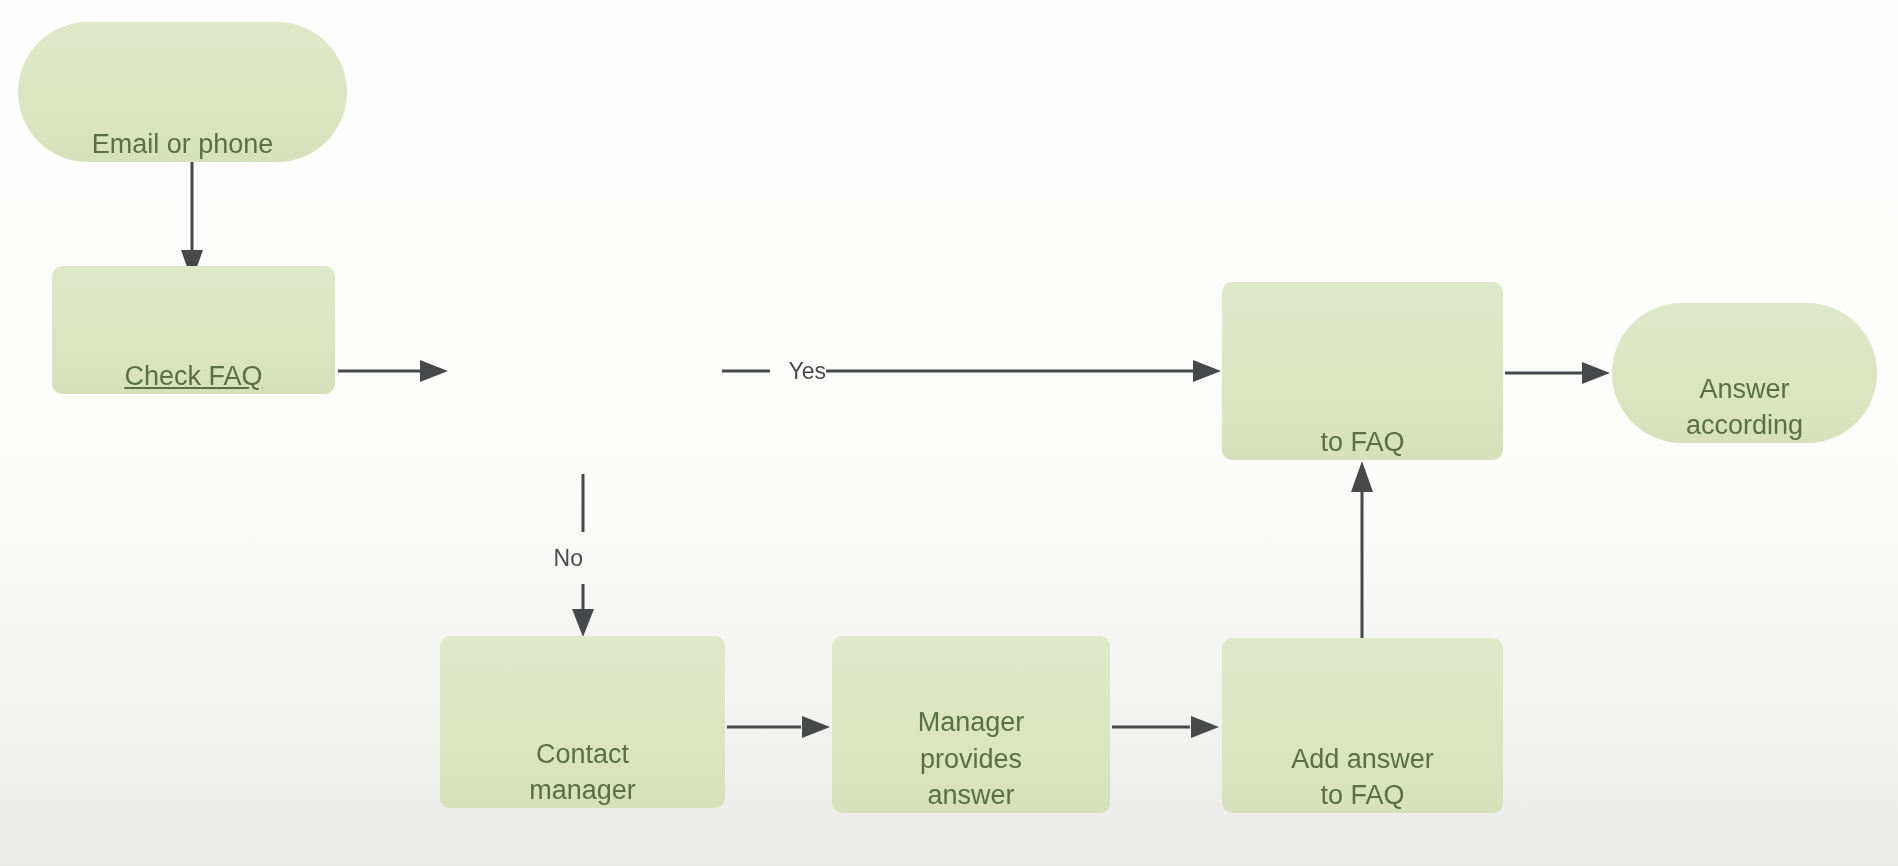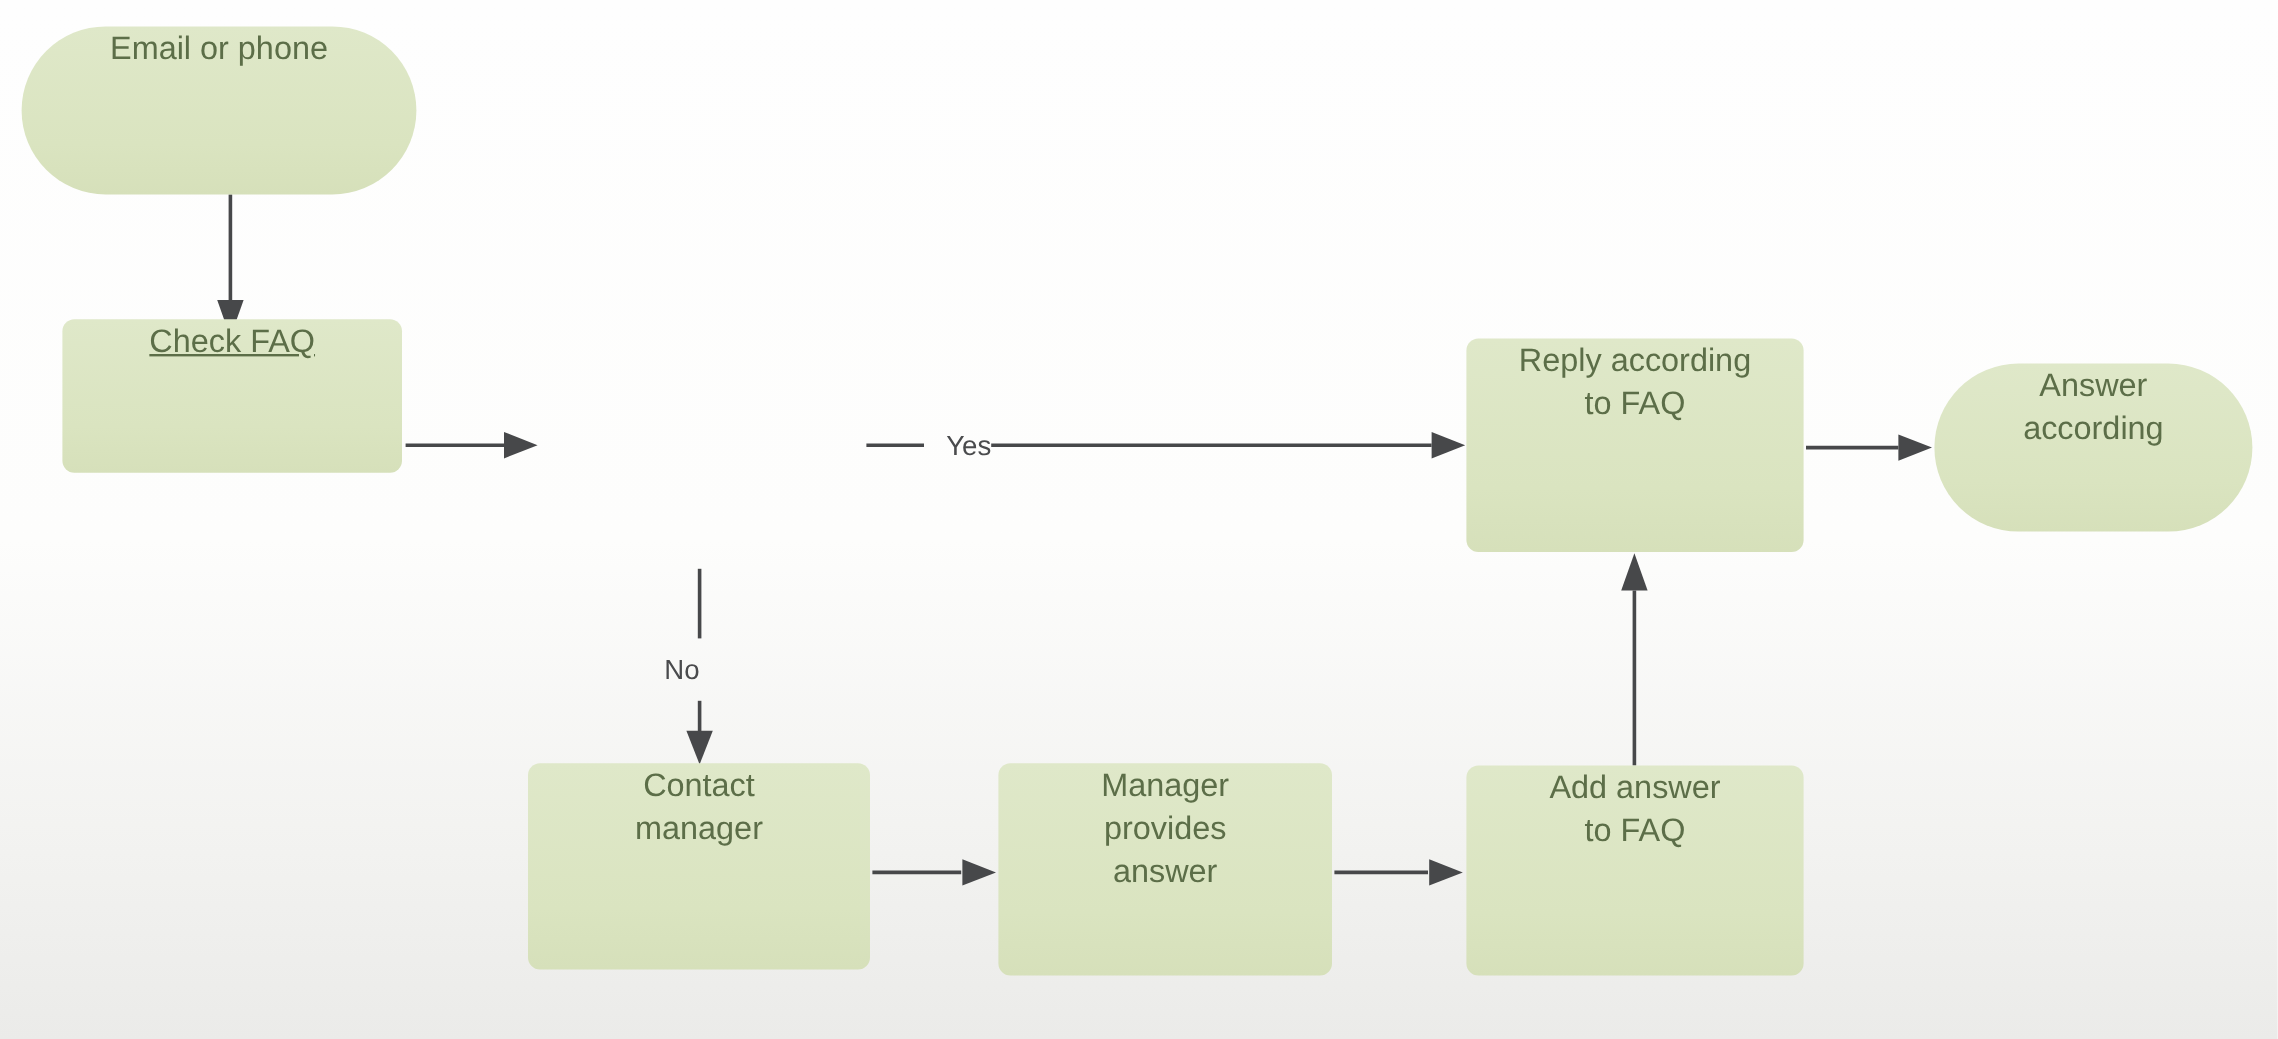--- a/index.html
+++ b/index.html
@@ -30,21 +30,21 @@
     stroke-width: 3;
     fill: none;
   }
   .edges-svg polygon {
     fill: var(--arrow);
     stroke: none;
   }
   .node {
     position: absolute;
     display: flex;
-    align-items: flex-start;
+    align-items: flex-end;
     justify-content: center;
     text-align: center;
     background: linear-gradient(180deg, var(--node-fill-light) 0%, var(--node-fill) 70%, #d6e0ba 100%);
     color: var(--node-text);
     font-size: 27px;
     line-height: 1.34;
   }
   .node .node-label span { display: block; }
   .process { border-radius: 10px; }
   .terminator { border-radius: 999px; }
@@ -129,21 +129,20 @@
 
   <div class="node process n-check-faq">
     <div class="node-label">
       <span>Check FAQ</span>
     </div>
   </div>
 
 
   <div class="node process n-reply-faq">
     <div class="node-label">
-      <span>Reply according</span>
       <span>to FAQ</span>
     </div>
   </div>
 
   <div class="node terminator n-answer-customer">
     <div class="node-label">
       <span>Answer</span>
       <span>according</span>
     </div>
   </div>

